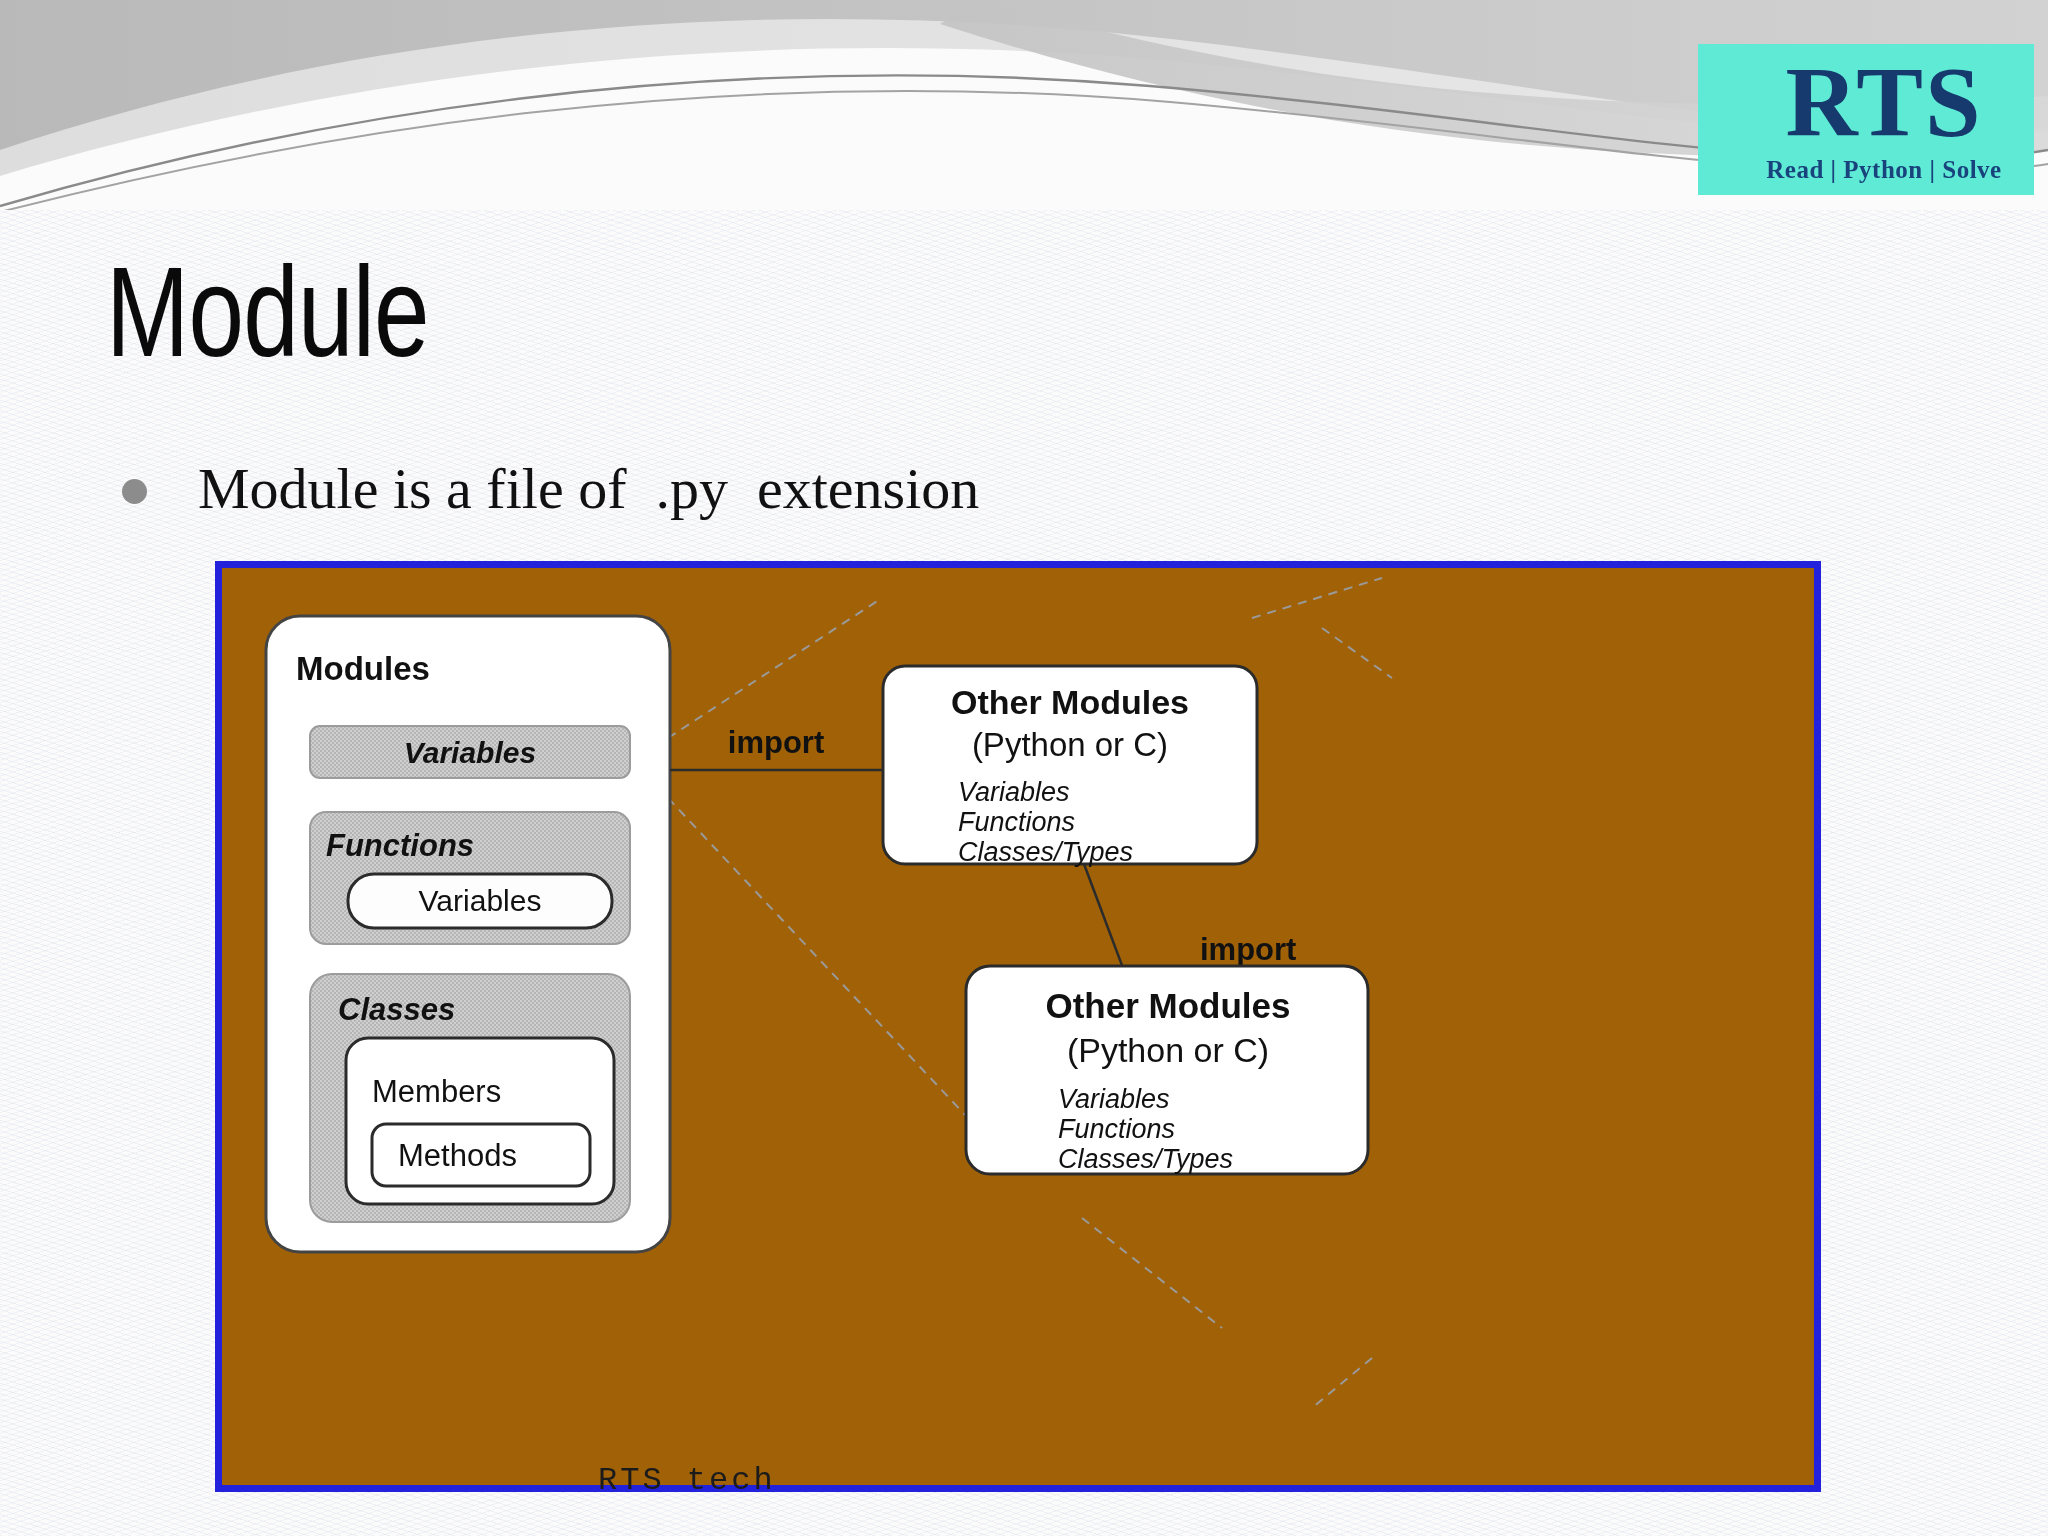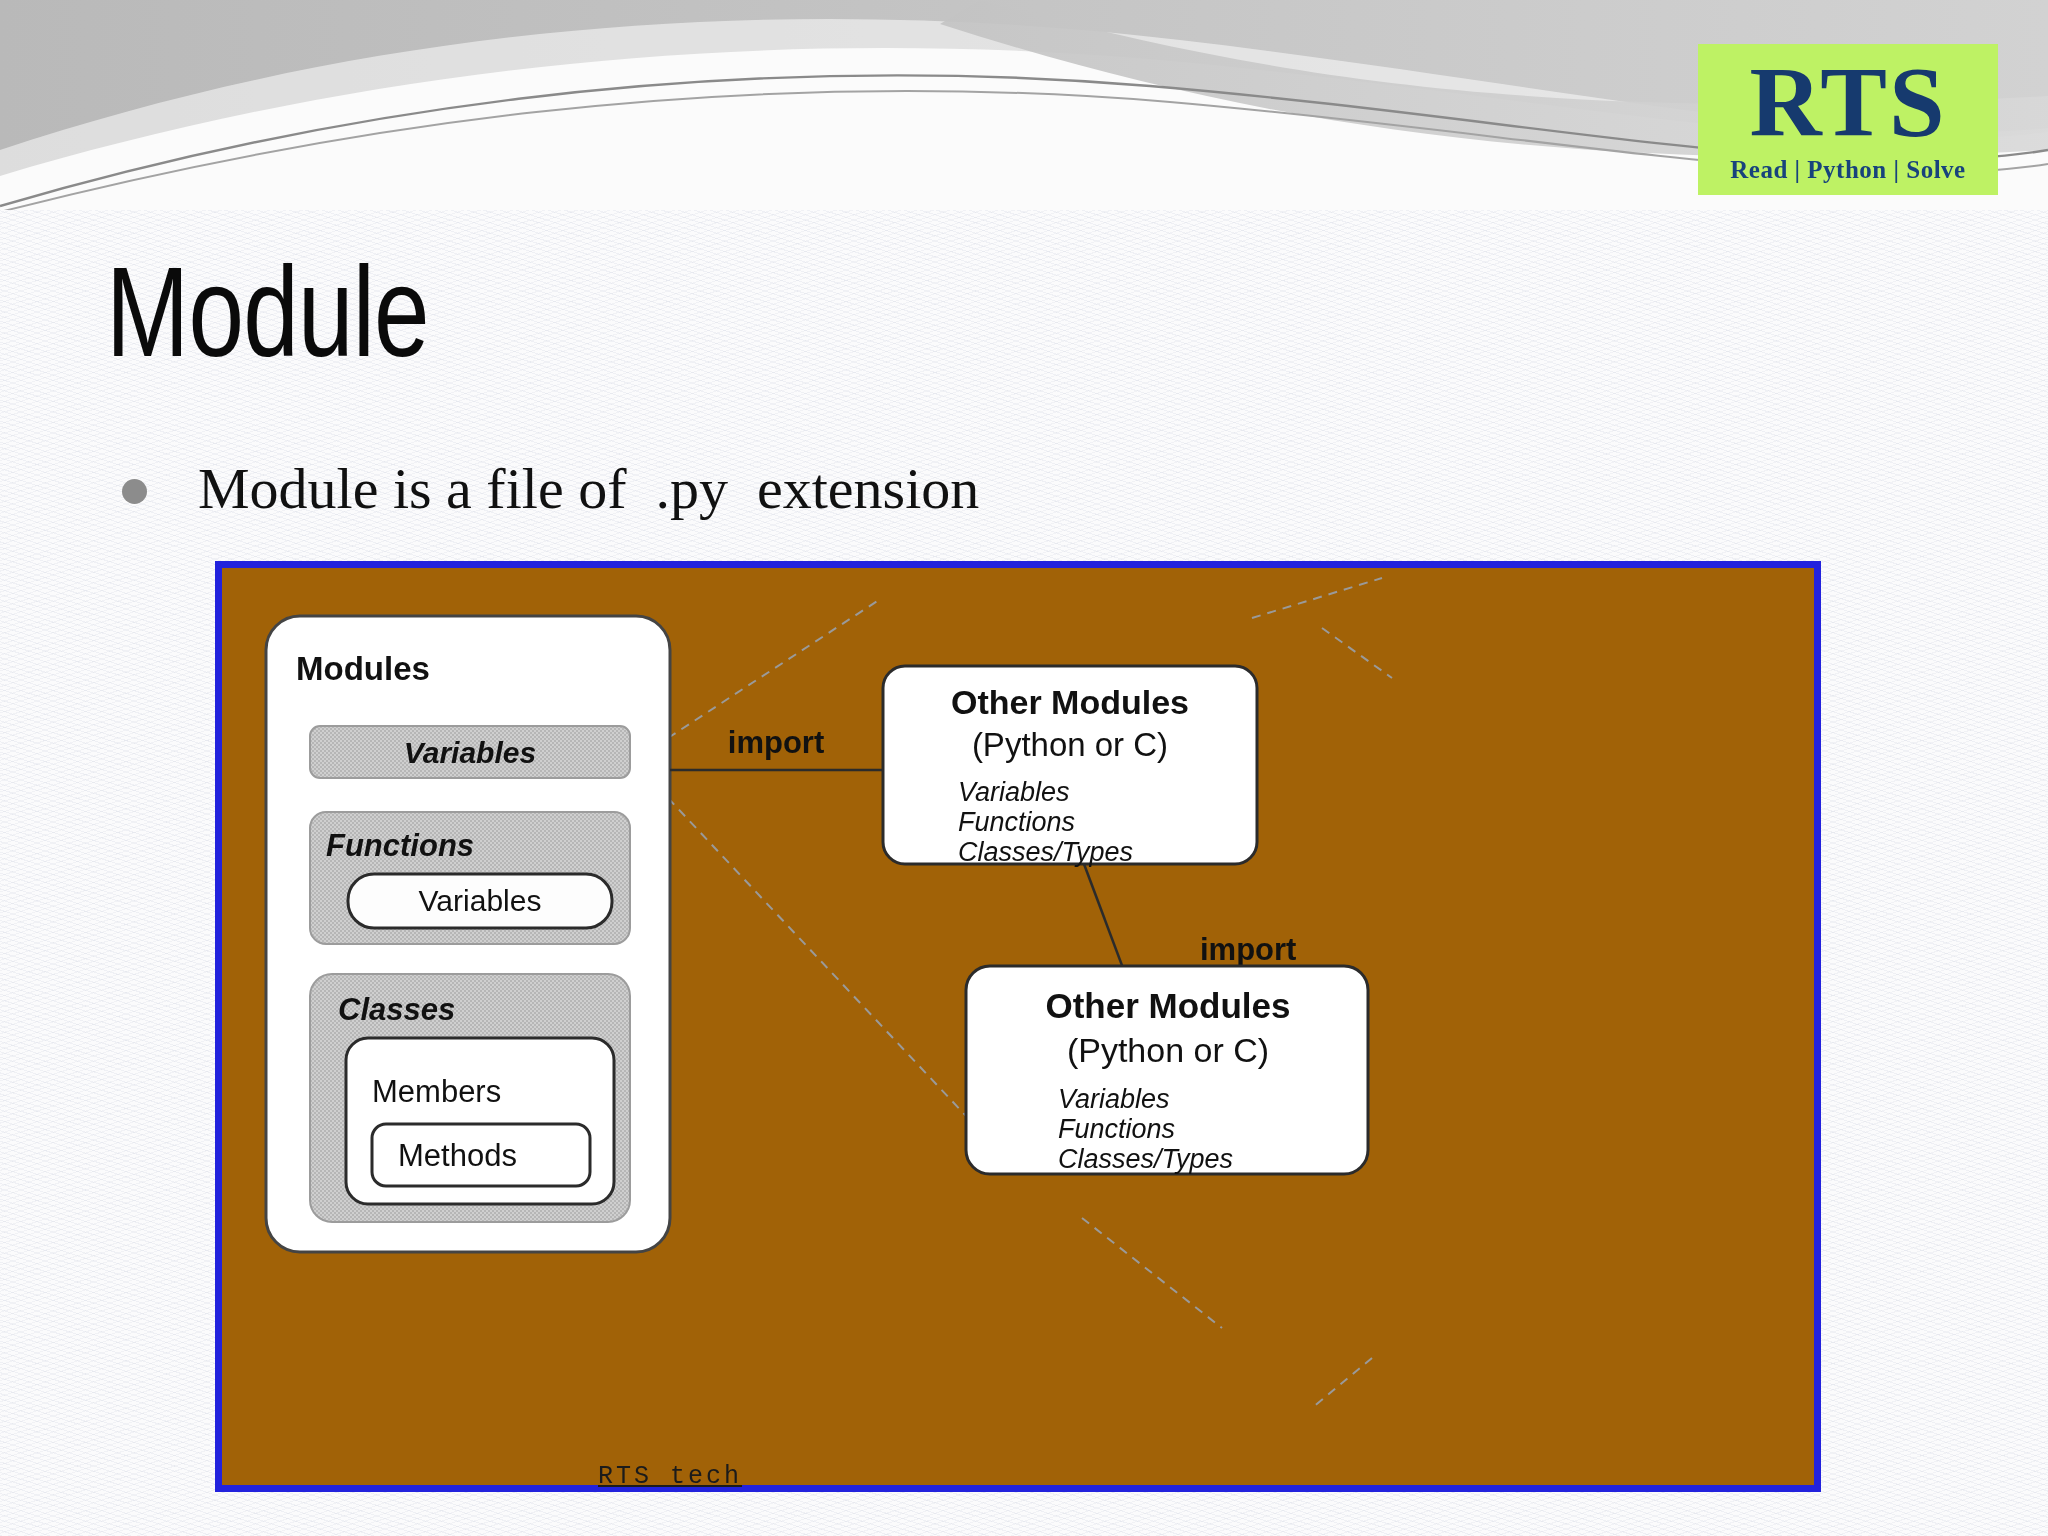--- a/index.html
+++ b/index.html
@@ -37,23 +37,24 @@
   }
   .header-band svg { display:block; }
 
   
   .logo-box {
     position: absolute;
     left: 1698px;
     top: 44px;
     width: 300px;
     height: 151px;
-    background: #bef264;
+    background: #5eead4;
     text-align: center;
     z-index: 6;
+    padding-left: 36px;
   }
   .logo-mark {
     font-family: "Liberation Serif", serif;
     font-weight: 700;
     font-size: 100px;
     line-height: 104px;
     letter-spacing: 2px;
     color: #163a6e;
     margin-top: 6px;
   }
@@ -118,26 +119,25 @@
     overflow: hidden;
   }
   .diagram-frame svg { display:block; }
 
   
   .footer-note {
     position: absolute;
     left: 598px;
     top: 1462px;
     font-family: "Liberation Mono", monospace;
-    font-size: 25px;
+    font-size: 32px;
     letter-spacing: 3px;
     color: #1b1b1b;
     z-index: 7;
     white-space: pre;
-    text-decoration: underline;
   }
 </style>
 </head>
 <body>
 
 <div id="slide">
 
   <div class="texture"></div>
 
   <div class="header-band">

